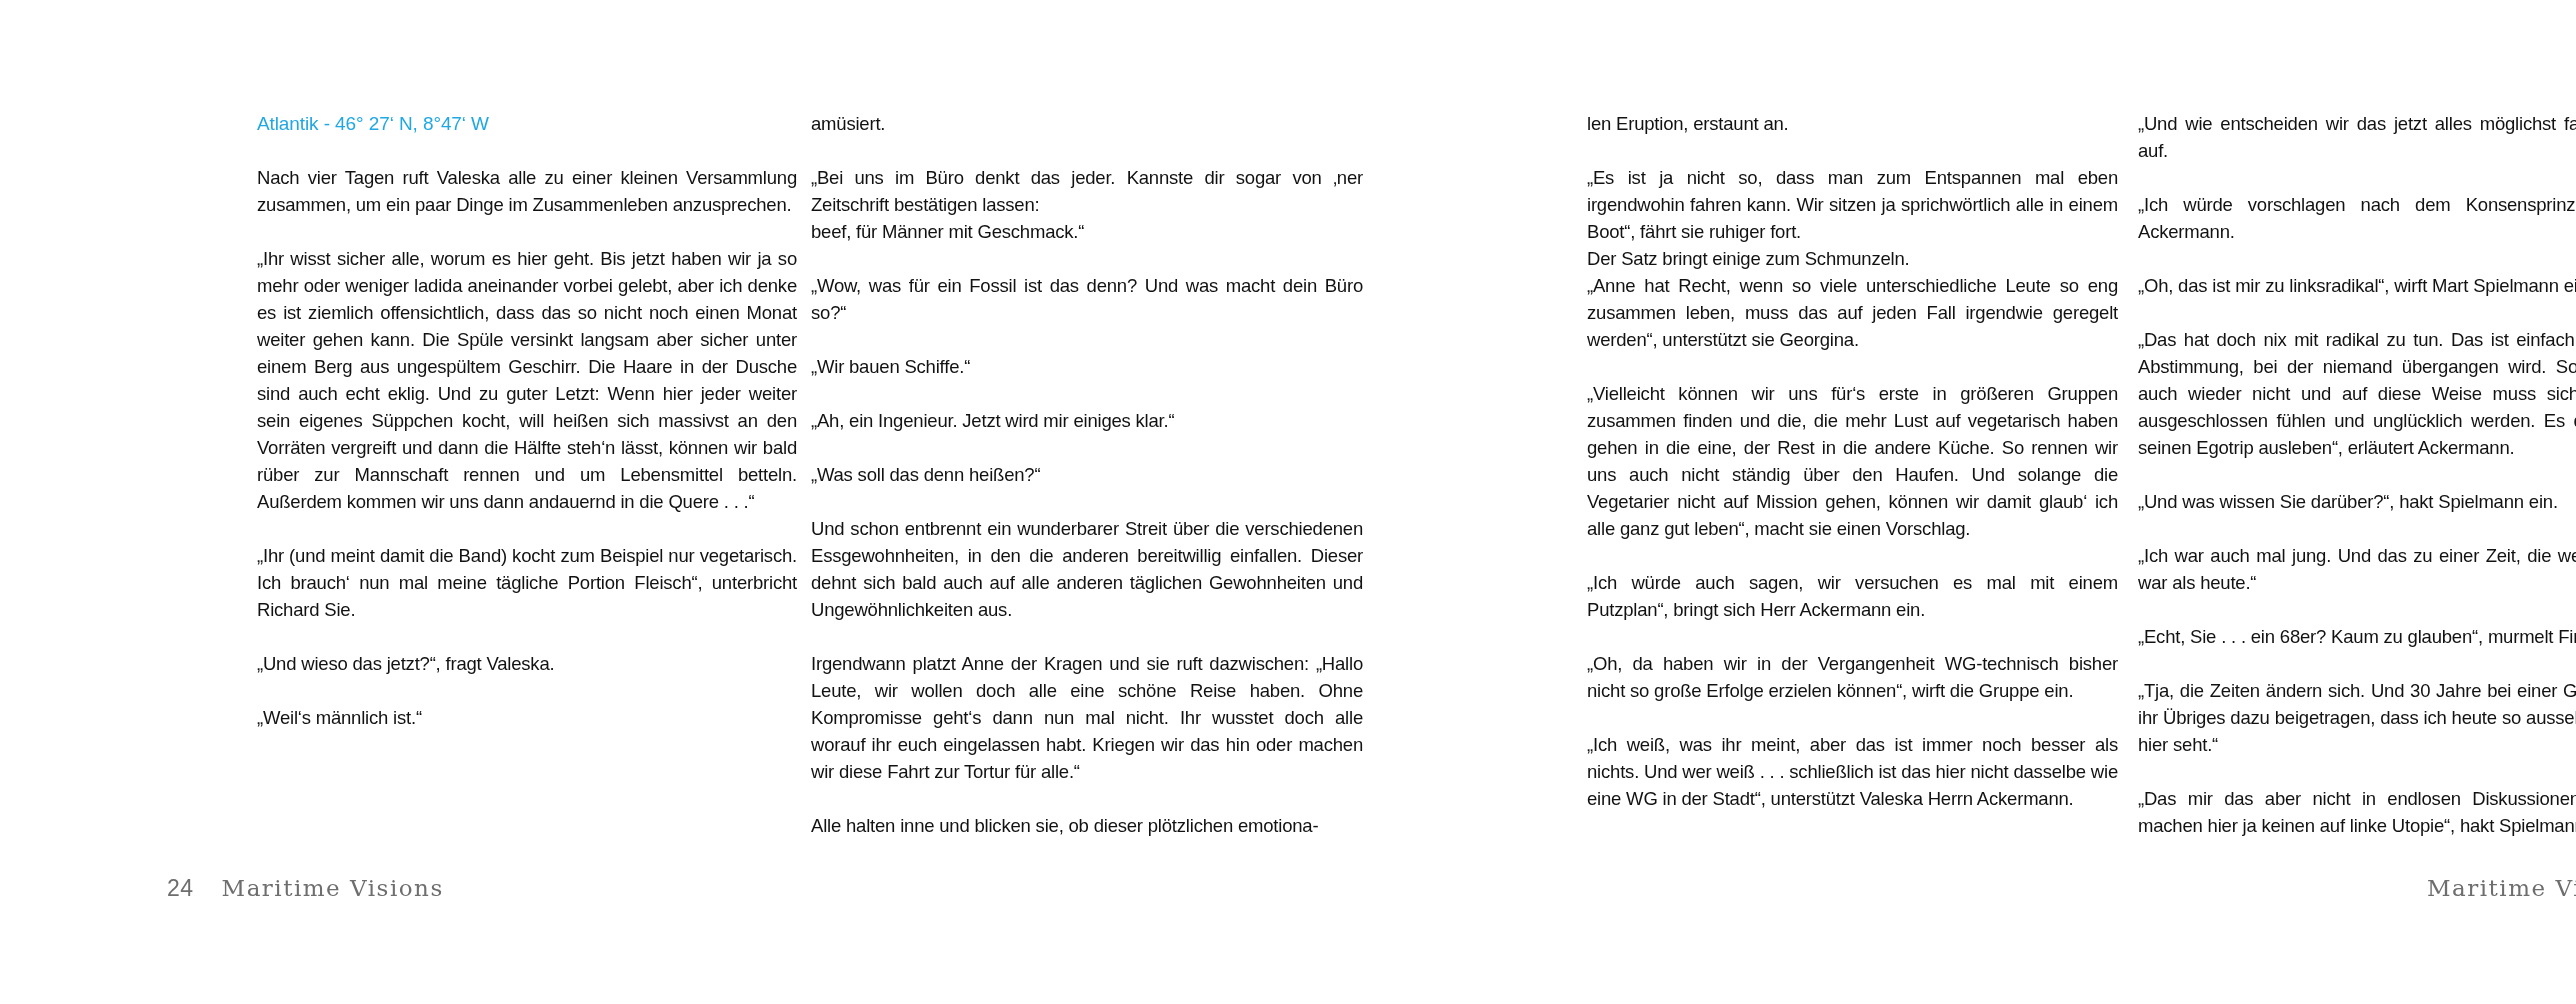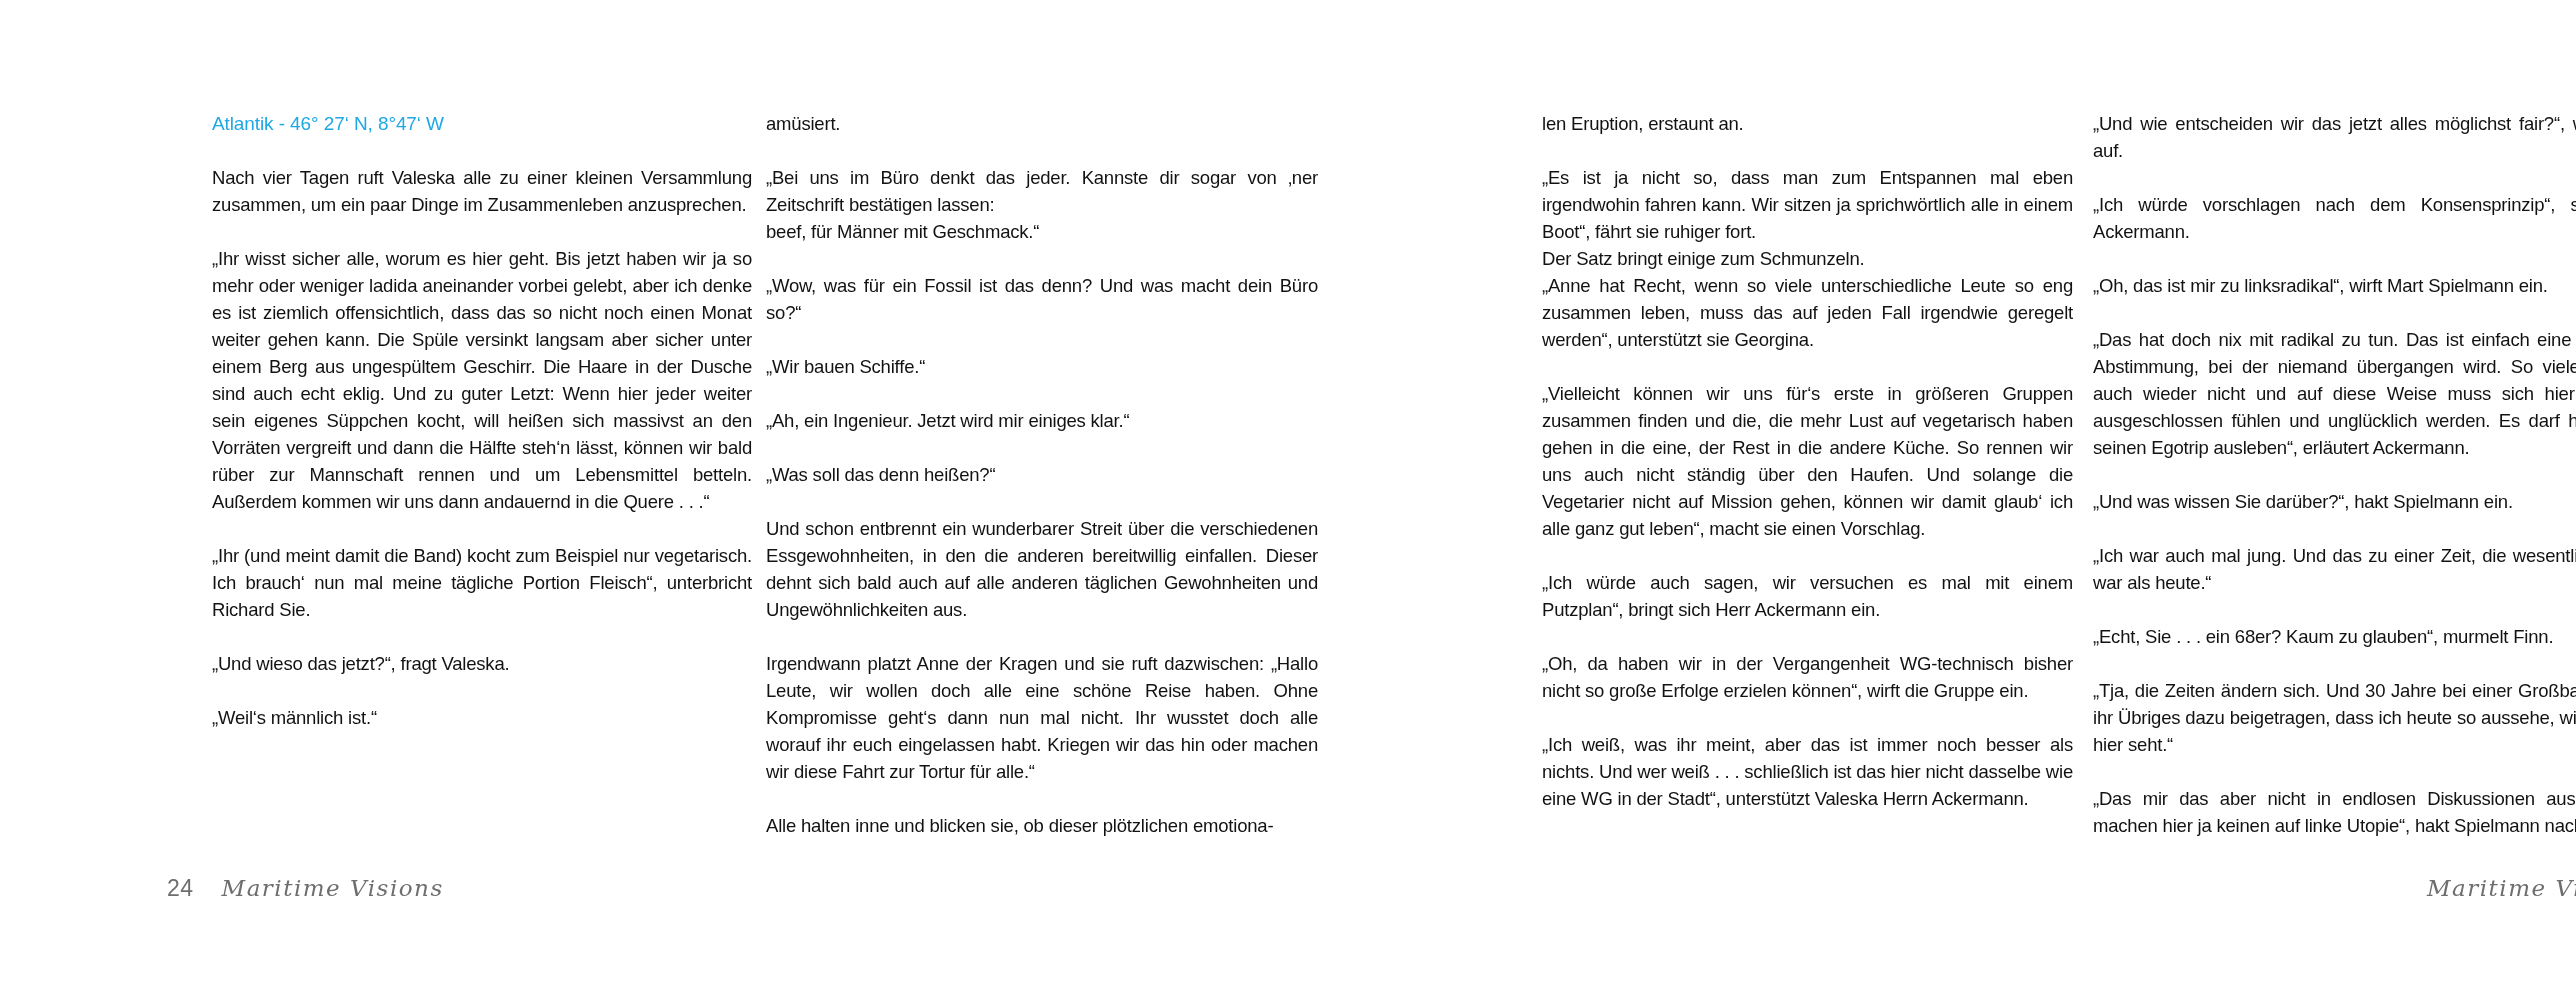--- a/index.html
+++ b/index.html
@@ -13,20 +13,21 @@
     color: #121212;
   }
   .col {
     position: absolute;
     top: 110px;
     text-align: justify;
     font-size: 18.5px;
     line-height: 27px;
     letter-spacing: -0.2px;
     color: #121212;
+    margin-left: 45px;
   }
   .col p {
     margin: 0 0 27px 0;
     white-space: pre-line;
     text-align: justify;
     hyphens: auto;
     -webkit-hyphens: auto;
   }
   #col-1 { left: 212px;  width: 540px; }
   #col-2 { left: 766px; width: 552px; }
@@ -51,21 +52,20 @@
   #footer-left  { left: 167px; }
   #footer-right { left: 2427px; }
   .page-number {
     font-family: "Liberation Sans", "DejaVu Sans", sans-serif;
     font-size: 23px;
     font-weight: 300;
     letter-spacing: 0.5px;
   }
   .book-title {
     font-family: "DejaVu Serif", "Liberation Serif", serif;
-    font-style: italic;
     font-size: 23px;
     font-weight: 300;
     letter-spacing: 1.5px;
     text-align: center;
   }
   #footer-left .page-number  { margin-right: 28px; }
 </style>
 </head>
 <body>
 

